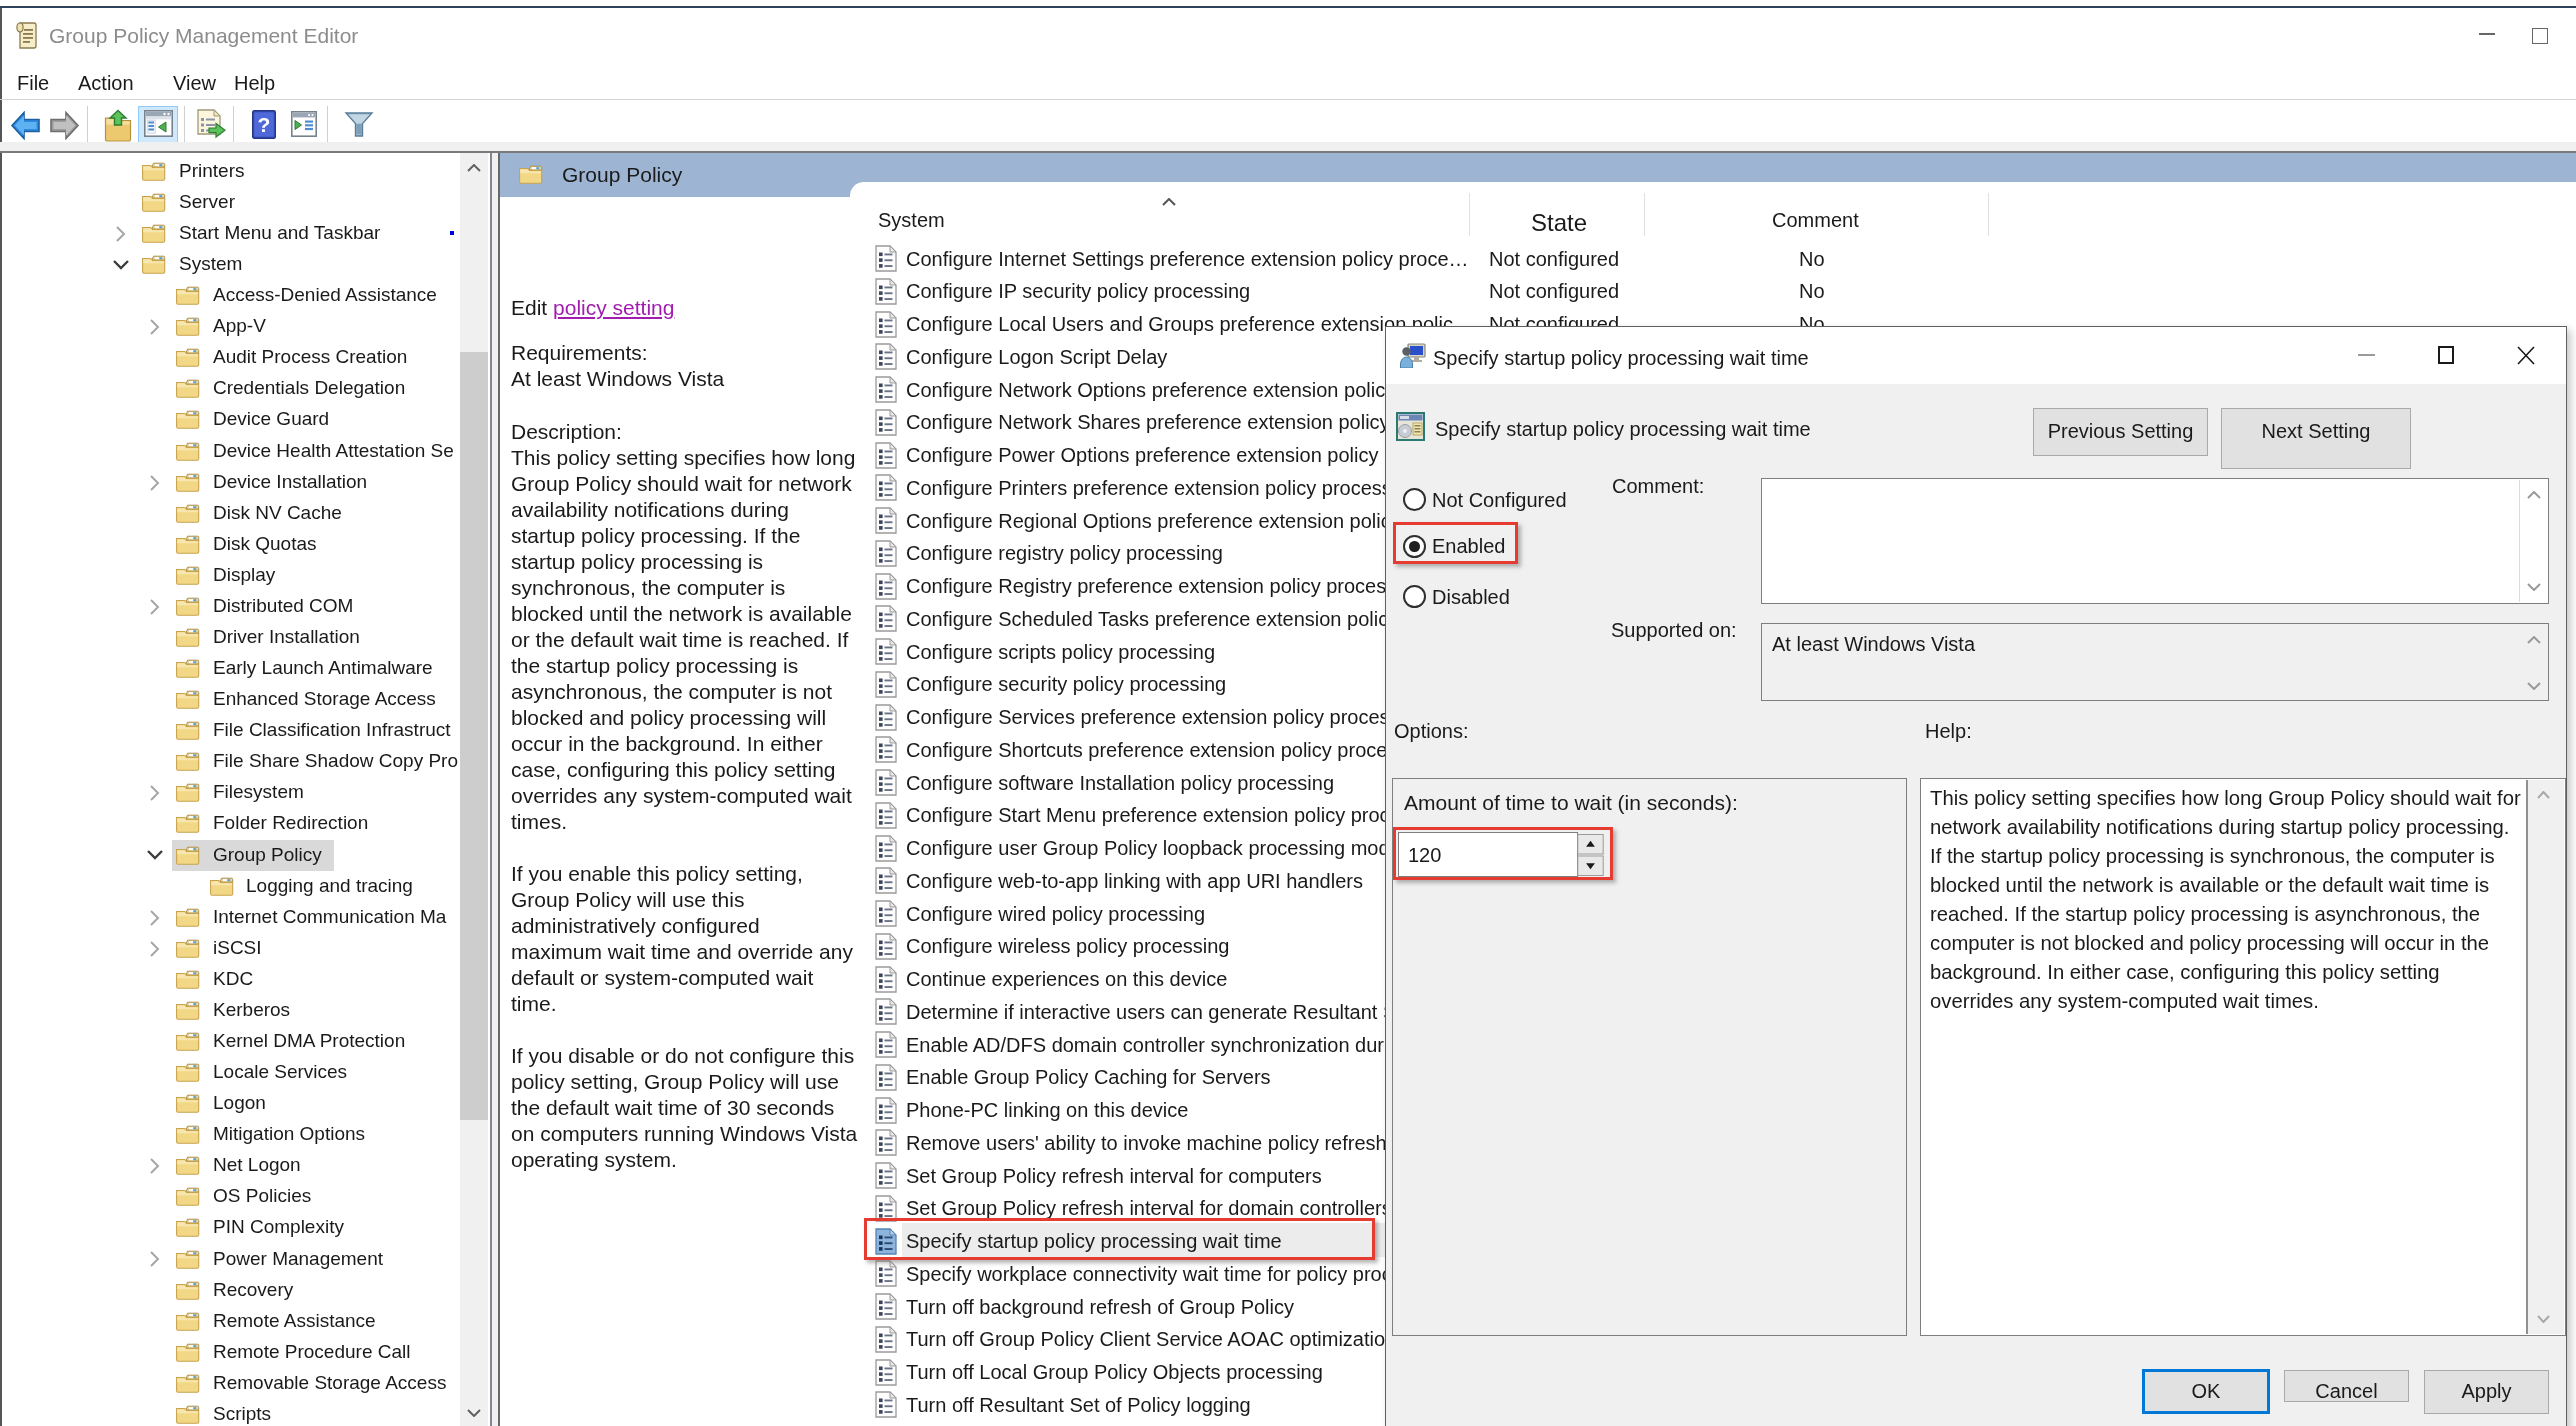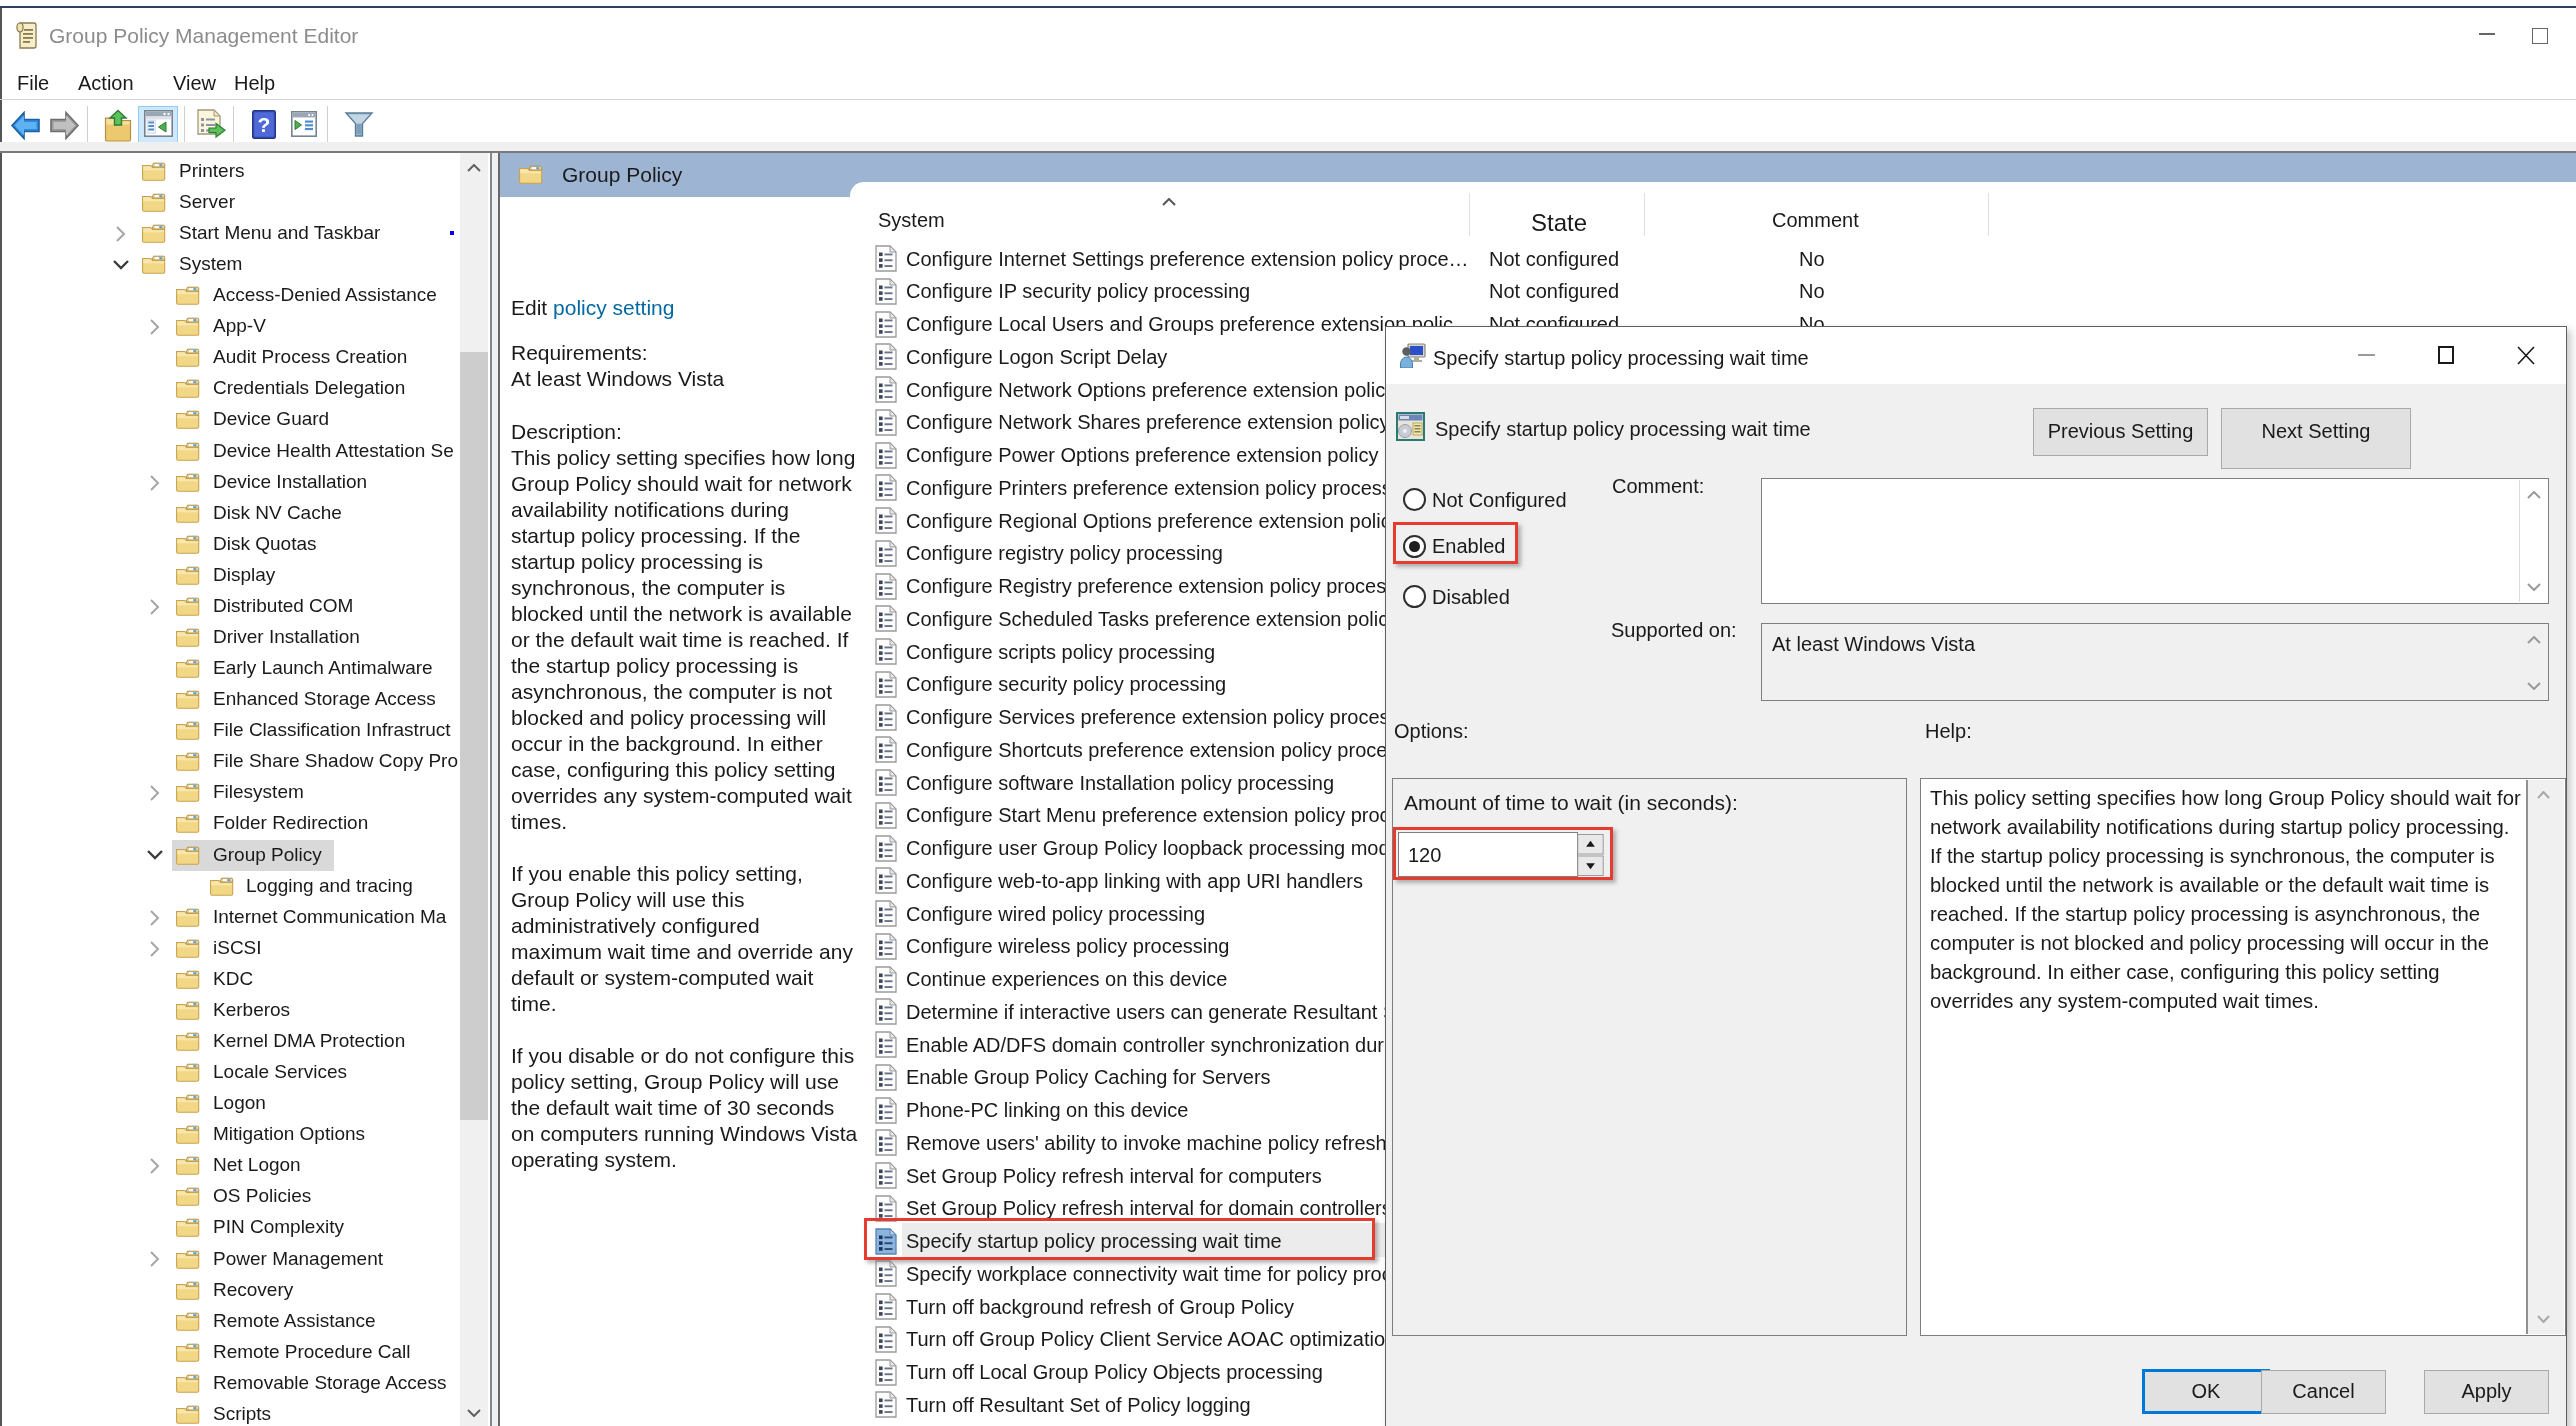--- a/index.html
+++ b/index.html
@@ -496,21 +496,21 @@
     <div class="lrow" style="left:906px;top:1328px">Turn off Group Policy Client Service AOAC optimization</div>
     <svg class="a" style="left:875px;top:1359px" width="22" height="27" viewBox="0 0 22 27">
       <use href="#doc"></use>
     </svg>
     <div class="lrow" style="left:906px;top:1361px">Turn off Local Group Policy Objects processing</div>
     <svg class="a" style="left:875px;top:1391px" width="22" height="27" viewBox="0 0 22 27">
       <use href="#doc"></use>
     </svg>
     <div class="lrow" style="left:906px;top:1394px">Turn off Resultant Set of Policy logging</div>
     <div class="redbox" style="left:864px;top:1218px;width:511px;height:42px"></div>
-    <div class="a" style="left:511px;top:296px;font-size:21px">Edit <span style="color:#0369a1;">policy setting</span></div>
+    <div class="a" style="left:511px;top:296px;font-size:21px">Edit <span style="color:#a21caf;text-decoration:underline">policy setting</span></div>
     <div class="a" style="left:511px;top:340px;font-size:21px;line-height:26px">Requirements:<br>At least Windows Vista</div>
     <div class="a" style="left:511px;top:419px;font-size:21px;line-height:26px">Description:<br>This policy setting specifies how long<br>Group Policy should wait for network<br>availability notifications during<br>startup policy processing. If the<br>startup policy processing is<br>synchronous, the computer is<br>blocked until the network is available<br>or the default wait time is reached. If<br>the startup policy processing is<br>asynchronous, the computer is not<br>blocked and policy processing will<br>occur in the background. In either<br>case, configuring this policy setting<br>overrides any system-computed wait<br>times.<br>&nbsp;<br>If you enable this policy setting,<br>Group Policy will use this<br>administratively configured<br>maximum wait time and override any<br>default or system-computed wait<br>time.<br>&nbsp;<br>If you disable or do not configure this<br>policy setting, Group Policy will use<br>the default wait time of 30 seconds<br>on computers running Windows Vista<br>operating system.</div>
     <div class="a" id="dlg" style="left:1385px;top:326px;width:1182px;height:1107px;background:#f0f0f0;border:1.5px solid #5f5f5f;box-shadow:4px 4px 8px rgba(0,0,0,0.22)">
       <div class="a" style="left:0;top:0;width:100%;height:57px;background:#fff"></div>
       <svg class="a" style="left:13px;top:15px" width="28" height="26" viewBox="0 0 28 26">
 <rect x="9" y="2" width="17" height="13" rx="1" fill="#d8d4c8" stroke="#8a877c" stroke-width="1.2"></rect>
 <rect x="11" y="4" width="13" height="9" fill="#2950c8"></rect>
 <rect x="15" y="15" width="5" height="3" fill="#b0aca0"></rect>
 <rect x="12" y="18" width="11" height="2" fill="#b0aca0"></rect>
 <circle cx="7.5" cy="9.5" r="4.2" fill="#5a5f66"></circle>
@@ -580,16 +580,16 @@
       <div class="a" style="left:1141px;top:453px;width:37px;height:554px;background:#f0f0f0"></div>
       <div class="a" style="left:1140px;top:453px;width:1.5px;height:554px;background:#909090"></div>
       <svg class="a" style="left:1151px;top:464px" width="13" height="8" viewBox="0 0 13 8">
         <polyline points="1,7 6.5,1 12,7" fill="none" stroke="#a8a8a8" stroke-width="2"></polyline>
       </svg>
       <svg class="a" style="left:1151px;top:988px" width="13" height="8" viewBox="0 0 13 8">
         <polyline points="1,1 6.5,7 12,1" fill="none" stroke="#a8a8a8" stroke-width="2"></polyline>
       </svg>
       <div class="a" style="left:544px;top:457px;font-size:20.3px;line-height:29px;width:604px">This policy setting specifies how long Group Policy should wait for<br>network availability notifications during startup policy processing.<br>If the startup policy processing is synchronous, the computer is<br>blocked until the network is available or the default wait time is<br>reached. If the startup policy processing is asynchronous, the<br>computer is not blocked and policy processing will occur in the<br>background. In either case, configuring this policy setting<br>overrides any system-computed wait times.</div>
       <div class="dbtn" style="left:756px;top:1042px;width:128px;height:45px;line-height:39px;border:3px solid #0078d7">OK</div>
-      <div class="dbtn" style="left:875px;top:1043px;width:125px;height:44px;line-height:41px">Cancel</div>
+      <div class="dbtn" style="left:898px;top:1043px;width:125px;height:32px;line-height:41px">Cancel</div>
       <div class="dbtn" style="left:1038px;top:1043px;width:125px;height:44px;line-height:41px">Apply</div>
     </div>
   </div>
 
 </body></html>

